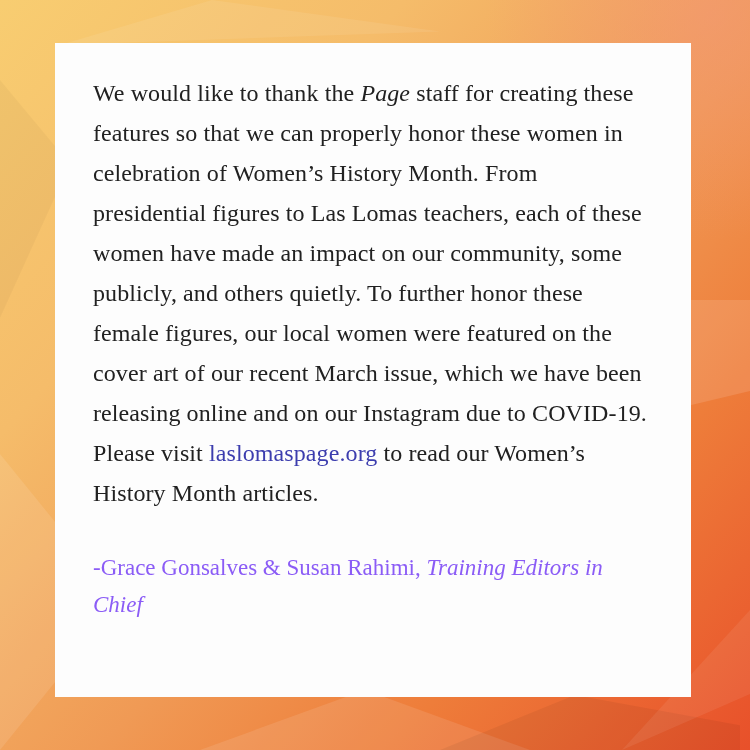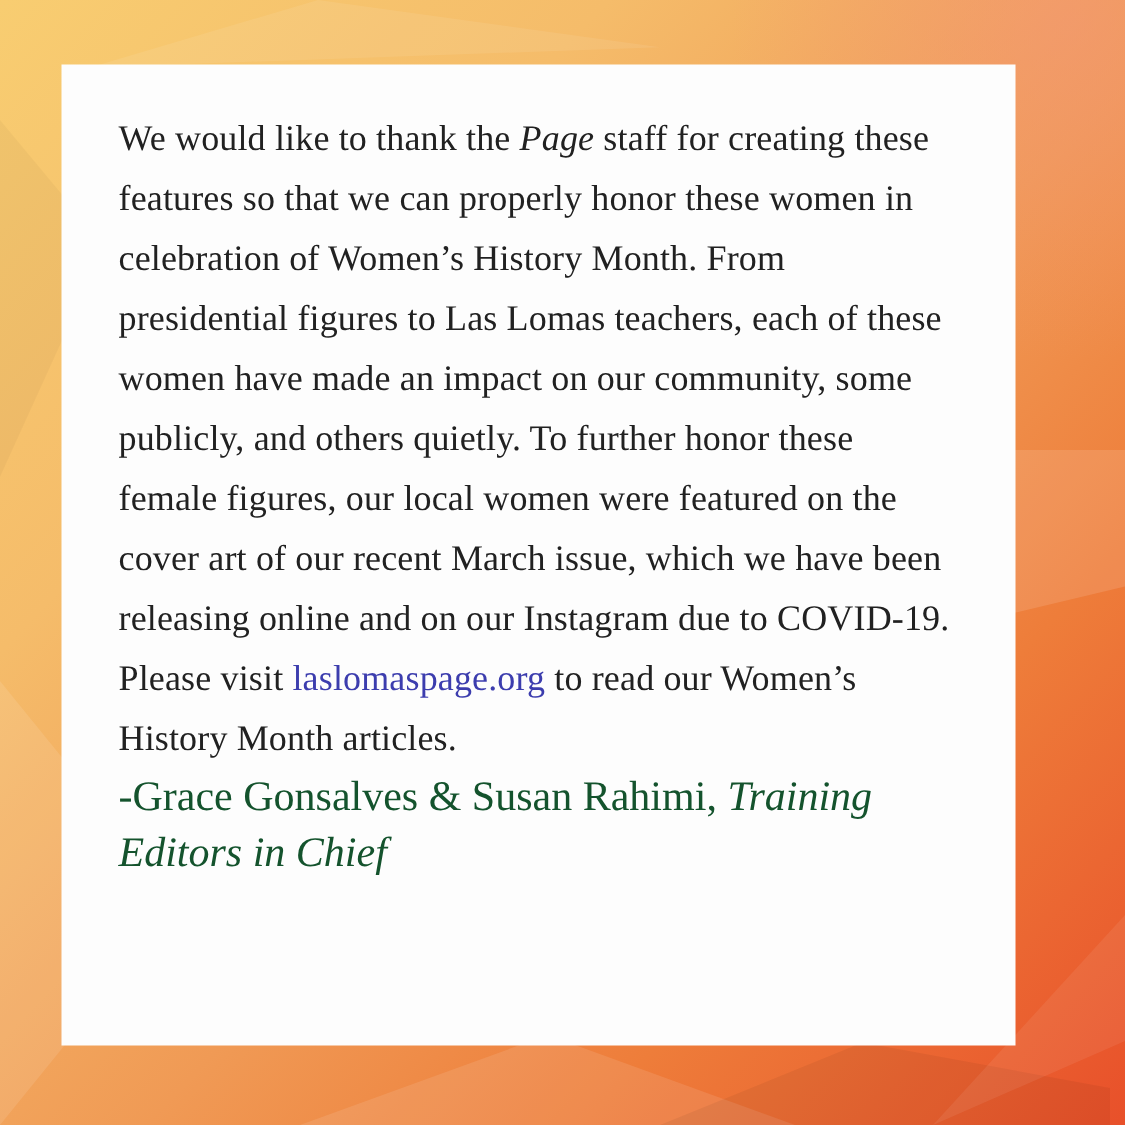--- a/index.html
+++ b/index.html
@@ -35,41 +35,42 @@
     clip-path: polygon(0 100%, 40% 0, 100% 70%); }
   .facet.f6 { right: 0; bottom: 0; width: 160px; height: 140px;
     background: rgba(255,255,255,0.07);
     clip-path: polygon(100% 0, 100% 60%, 20% 100%); }
   .facet.f7 { left: 0; top: 80px; width: 70px; height: 280px;
     background: rgba(0,0,0,0.03);
     clip-path: polygon(0 0, 100% 30%, 0 85%); }
 
   .card {
     position: absolute;
-    left: 41px;
+    left: 55px;
     top: 43px;
     width: 636px;
     height: 654px;
     background: #fdfdfd;
     padding: 30px 38px;
   }
 
   .body-text {
     width: 558px;
     font-size: 24px;
     line-height: 40px;
     color: #212121;
     letter-spacing: 0.1px;
   }
 
   .signature {
+    margin-top: 36px;
     width: 558px;
-    font-size: 28px;
+    font-size: 23px;
     line-height: 37px;
-    color: #14532d;
+    color: #8b5cf6;
   }
 
   .italic { font-style: italic; }
 
   a.link {
     color: #3c3dae;
     text-decoration: none;
     cursor: pointer;
   }
 </style>

